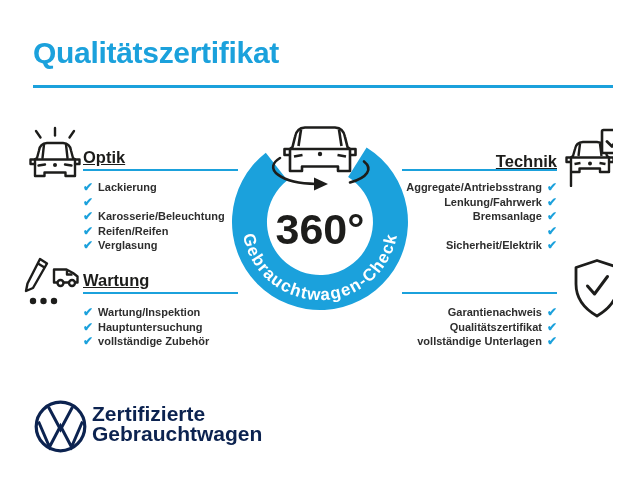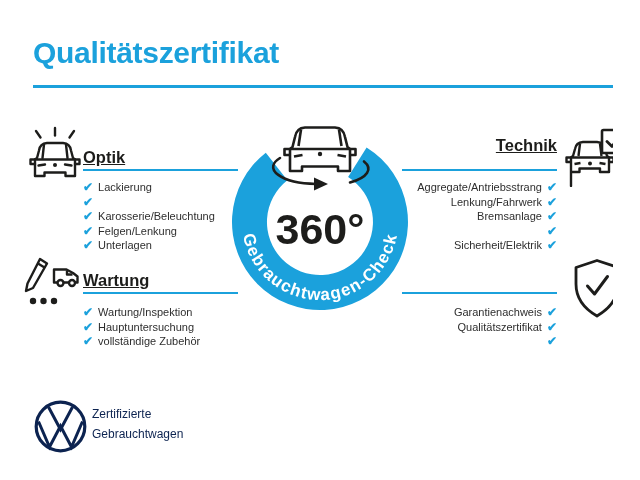--- a/index.html
+++ b/index.html
@@ -17,22 +17,22 @@
     left:33px;top:36px;font-size:30px;font-weight:bold;color:var(--accent_blue);
     letter-spacing:-0.3px;
   }
   .hrule{left:33px;top:85px;width:593px;height:3px;background:var(--accent_blue);}
   .sec-title{font-size:16.5px;font-weight:bold;color:var(--ink);line-height:18px;text-decoration:underline;}
   .sec-title.right{text-align:right;}
   .sec-rule{width:155px;height:2px;background:var(--accent_blue);}
   .list .row{display:flex;align-items:center;height:14.5px;gap:5px;font-size:11px;color:#2e2e2e;}
   .list .row.right{justify-content:flex-end;align-items:center;}
   .chk{color:var(--accent_blue);font-size:12px;font-weight:bold;line-height:1;}
-  .lbl{white-space:nowrap;}
-  .footer-text{font-size:12px;font-weight:normal;color:var(--navy);line-height:20px;}
+  .lbl{white-space:nowrap;font-weight:bold;}
+  .footer-text{font-size:21px;font-weight:bold;color:var(--navy);line-height:20px;}
   svg{display:block;}
   .icon-stroke{stroke:var(--ink);fill:none;stroke-width:2.4;stroke-linejoin:round;}
 </style>
 </head>
 <body>
 
 <div class="stage">
 
   <div class="abs h1">Qualitätszertifikat</div>
   <div class="abs hrule"></div>
@@ -63,25 +63,25 @@
       </div>
     <div class="row">
         <span class="chk">✔</span>
       </div>
     <div class="row">
         <span class="chk">✔</span>
         <span class="lbl">Karosserie/Beleuchtung</span>
       </div>
     <div class="row">
         <span class="chk">✔</span>
-        <span class="lbl">Felgen/Lenkung</span>
-      </div>
-    <div class="row">
-        <span class="chk">✔</span>
-        <span class="lbl">Unterlagen</span>
+        <span class="lbl">Reifen/Reifen</span>
+      </div>
+    <div class="row">
+        <span class="chk">✔</span>
+        <span class="lbl">Verglasung</span>
       </div>
   </div>
 
   <svg class="abs" style="left:24px;top:256px" width="62" height="50" viewBox="0 0 62 50">
     <g class="icon-stroke" stroke-width="2.2">
       <path d="M 16 3 L 23 7.5 L 9 32 L 2 35 L 3.5 27.5 Z"></path>
       <path d="M 14 7.5 L 20.5 11.5"></path>
       <path d="M 30 26.5 V 13.5 H 42.5 L 49 17 L 53.5 20.5 V 26.5 Z"></path>
       <path d="M 43 14.5 L 43 18.5 L 48.5 18.5"></path>
       <circle cx="36.5" cy="27" r="3" fill="#fff"></circle>
@@ -118,21 +118,21 @@
       <path d="M 18 16.5 L 16.5 29"></path>
         <path d="M 38 16.5 L 39.5 29"></path>
       <path d="M 12.5 37 L 18.5 36"></path>
         <path d="M 43.5 37 L 37.5 36"></path>
     </g>
     <circle cx="28" cy="36.5" r="2" fill="#1d1d1b"></circle>
     <rect x="40" y="3" width="23" height="23" rx="1.5" fill="#fff" stroke="#1d1d1b" stroke-width="2.6"></rect>
     <path d="M 45 14.5 L 50 19.5 L 59 7.5" fill="none" stroke="#1d1d1b" stroke-width="2.8" stroke-linecap="round" stroke-linejoin="round"></path>
   </svg>
 
-  <div class="abs sec-title right" style="left:402px;top:136px;width:155px">Technik</div>
+  <div class="abs sec-title right" style="left:402px;top:152px;width:155px">Technik</div>
   <div class="abs sec-rule" style="left:402px;top:169px"></div>
   <div class="abs list" style="left:347px;top:180px;width:210px">
     <div class="row right">
         <span class="lbl">Aggregate/Antriebsstrang</span>
         <span class="chk">✔</span>
       </div>
     <div class="row right">
         <span class="lbl">Lenkung/Fahrwerk</span>
         <span class="chk">✔</span>
       </div>
@@ -158,20 +158,21 @@
   <div class="abs list" style="left:347px;top:305px;width:210px">
     <div class="row right">
         <span class="lbl">Garantienachweis</span>
         <span class="chk">✔</span>
       </div>
     <div class="row right">
         <span class="lbl">Qualitätszertifikat</span>
         <span class="chk">✔</span>
       </div>
     <div class="row right">
+        <span class="lbl">vollständige Unterlagen</span>
         <span class="chk">✔</span>
       </div>
   </div>
 
   <svg class="abs" style="left:0;top:0" width="640" height="480" viewBox="0 0 640 480">
 
     <path d="M 366.6 147.4 A 88 88 0 1 1 265.8 152.7 L 287.4 180.2 A 53 53 0 1 0 348.1 177.1 Z" fill="#1ba1dc"></path>
 
     <path id="ringTextPath" d="M 242.3 215.2 A 78 78 0 1 0 397.7 215.2" fill="none"></path>
     <text style="font-family:'Liberation Sans',sans-serif;font-weight:bold;font-size:17px;letter-spacing:1.2px" fill="#ffffff" text-anchor="middle">

